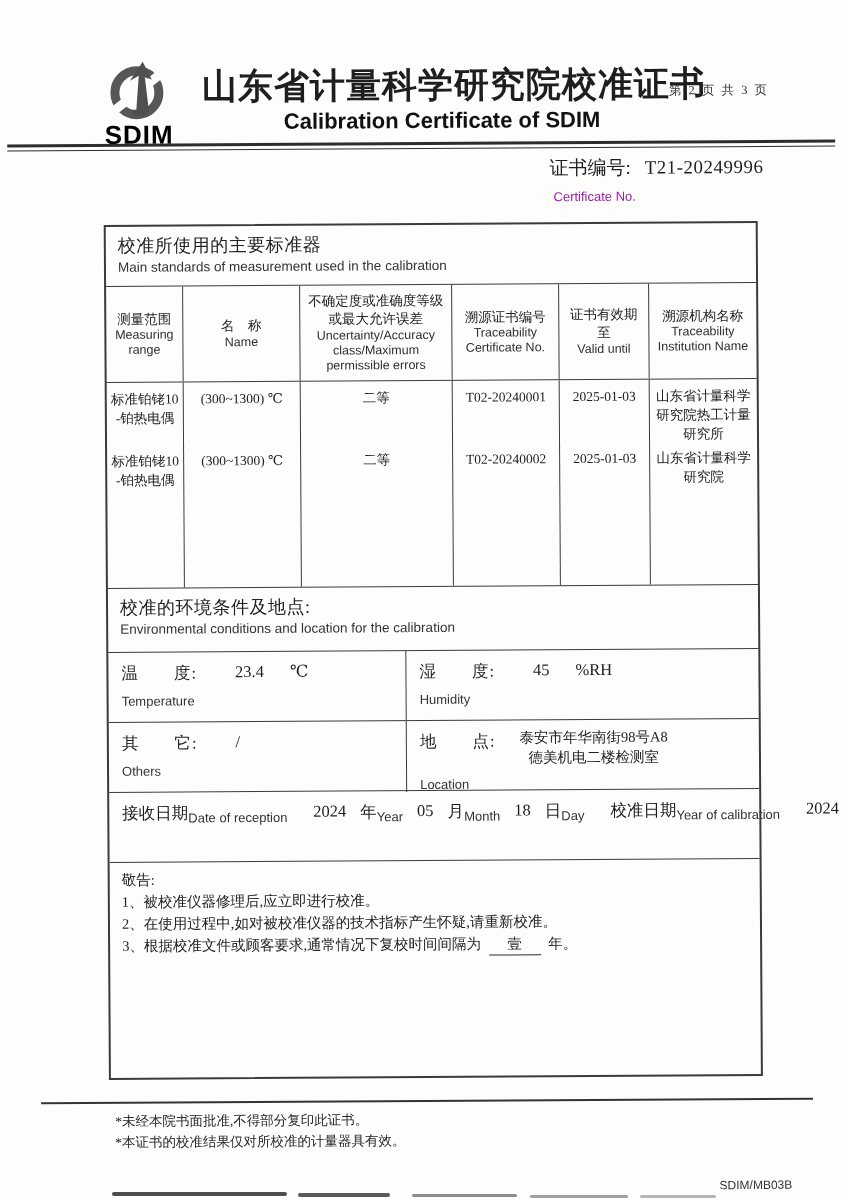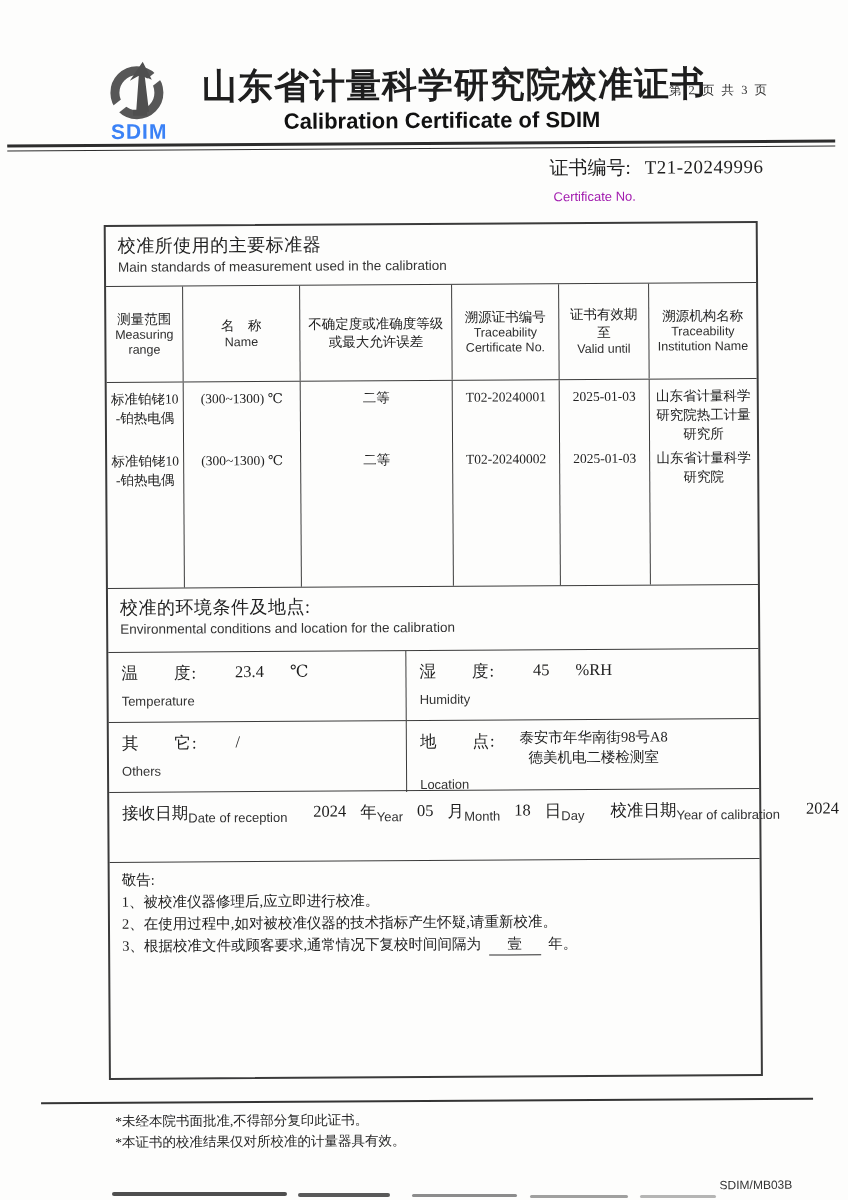--- a/index.html
+++ b/index.html
@@ -3,21 +3,21 @@
 <meta charset="utf-8">
 <style>
   * { margin:0; padding:0; box-sizing:border-box; }
   body { width:848px; height:1200px; background:#ffffff; font-family:"Liberation Serif","DejaVu Serif",serif; color:#2a2a2a; overflow:hidden; }
   .page { position:relative; width:848px; height:1200px; background:#fdfdfc; overflow:hidden; }
   .sheet { position:absolute; inset:0; transform:rotate(-0.35deg); transform-origin:50% 50%; }
 
   
   .logo { position:absolute; left:90px; top:58px; width:104px; text-align:center; }
   .logo svg { display:block; margin:0 auto; }
-  .logo-text { font-family:"Liberation Sans","DejaVu Sans",sans-serif; font-weight:bold; font-size:21px; letter-spacing:1px; color:#3b82f6; margin-top:-4px; }
+  .logo-text { font-family:"Liberation Sans","DejaVu Sans",sans-serif; font-weight:bold; font-size:26px; letter-spacing:1px; color:#000000; margin-top:-4px; }
   .title-zh { position:absolute; left:205px; top:62px; width:480px; text-align:center; font-size:35px; font-weight:bold; letter-spacing:1px; color:#1e1e1e; white-space:nowrap; }
   .page-info { position:absolute; left:672px; top:84px; font-size:12.5px; color:#333; letter-spacing:2px; white-space:nowrap; }
   .title-en { position:absolute; left:205px; top:108px; width:480px; text-align:center; font-family:"Liberation Sans","DejaVu Sans",sans-serif; font-size:22px; font-weight:bold; color:#111; }
   .double-rule { position:absolute; left:10px; width:828px; top:142px; height:7px; border-top:3px solid #2d2d2d; border-bottom:1px solid #2d2d2d; }
   .cert-no { position:absolute; left:552px; top:156px; font-size:19px; color:#1f1f1f; white-space:nowrap; }
   .cert-no .val { margin-left:14px; letter-spacing:0.5px; }
   .cert-no-en { position:absolute; left:556px; top:190px; font-family:"Liberation Sans","DejaVu Sans",sans-serif; font-size:13px; color:#a21caf; }
 
   
   .table { position:absolute; left:106px; top:223px; width:654px; height:855px; border:2px solid #3b3b3b; display:flex; flex-direction:column; background:transparent; }
@@ -106,20 +106,21 @@
         <div class="cell">
           <div class="hz">测量范围</div>
           <div class="he">Measuring range</div>
         </div>
         <div class="cell">
           <div class="hz">名　称</div>
           <div class="he">Name</div>
         </div>
         <div class="cell">
           <div class="hz">不确定度或准确度等级或最大允许误差</div>
+          <div class="he">Uncertainty/Accuracy class/Maximum permissible errors</div>
         </div>
         <div class="cell">
           <div class="hz">溯源证书编号</div>
           <div class="he">Traceability Certificate No.</div>
         </div>
         <div class="cell">
           <div class="hz">证书有效期
 至</div>
           <div class="he">Valid until</div>
         </div>

